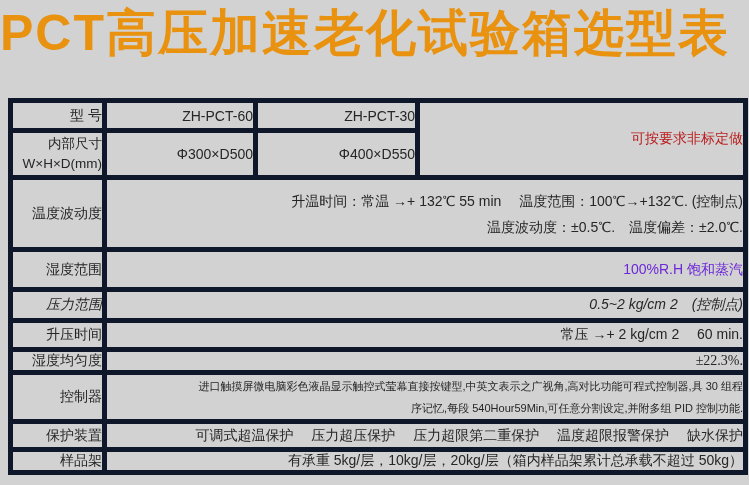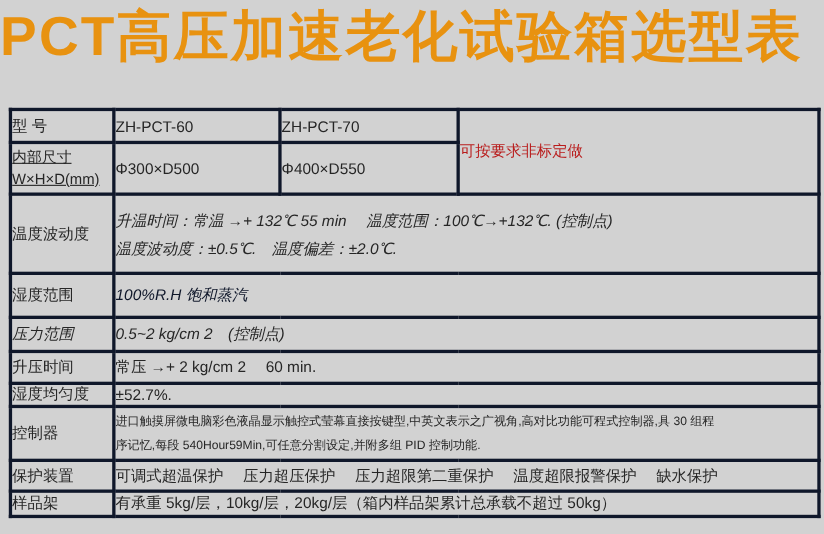--- a/index.html
+++ b/index.html
@@ -15,61 +15,61 @@
     position:absolute; top:2px; left:0; width:634px; height:62px;
     line-height:62px; text-align:center;
     font-size:50px; font-weight:800; letter-spacing:2px;
     color:#e89210; white-space:nowrap;
   }
   table.spec {
     position:absolute; left:8px; top:98px; width:735px;
     border-collapse:collapse; table-layout:fixed;
   }
   table.spec td {
-    border:3px solid #0f172a;
-    text-align:left; vertical-align:middle;
+    border:5px solid #0f172a;
+    text-align:right; vertical-align:middle;
     font-size:14px; padding:0;
     overflow:hidden;
   }
   tr.r1  { height:30px; }
   tr.r2  { height:47px; }
   tr.r3  { height:72px; }
   tr.r4  { height:40px; }
   tr.r5  { height:31px;font-style:italic; }
   tr.r6  { height:29px;padding-left:28px; }
-  tr.r7  { height:21px; }
+  tr.r7  { height:21px;font-family:Liberation Serif, serif; }
   tr.r8  { height:49px; }
   tr.r9  { height:28px; }
   tr.r10 { height:23px; }
   .val    { font-size:15px; }
-  .lbl2   { line-height:20px; font-size:13.5px;text-decoration:underline; }
-  .twoline{ line-height:26px;font-style:italic; }
+  .lbl2   { line-height:20px; font-size:13.5px; }
+  .twoline{ line-height:26px; }
   .ctrl   { font-size:11px; line-height:22px; }
-  .red    { color:#0f172a;font-style:italic; }
+  .red    { color:#6d28d9; }
   .note   { color:#b91c1c; font-size:15px; }
   .prot   { text-align:left; padding-left:12px; font-size:13.5px; white-space:pre; }
   .small  { font-size:13.5px; }
 </style>
 </head>
 <body>
 
 <div class="title">PCT高压加速老化试验箱选型表</div>
 
 <table class="spec">
   <colgroup>
     <col style="width:94px">
       <col style="width:151px">
       <col style="width:162px">
       <col style="width:328px">
   </colgroup>
   <tbody>
     <tr class="r1">
       <td>型 号</td>
       <td class="val">ZH-PCT-60</td>
-      <td class="val">ZH-PCT-70</td>
+      <td class="val">ZH-PCT-30</td>
       <td class="note" rowspan="2">可按要求非标定做</td>
     </tr>
     <tr class="r2">
       <td>
         <div class="lbl2">内部尺寸</div>
         <div class="lbl2">W×H×D(mm)</div>
       </td>
       <td class="val">Φ300×D500</td>
       <td class="val">Φ400×D550</td>
     </tr>
@@ -87,21 +87,21 @@
     <tr class="r5">
       <td>压力范围</td>
       <td colspan="3">0.5~2 kg/cm 2　(控制点)</td>
     </tr>
     <tr class="r6">
       <td>升压时间</td>
       <td colspan="3">常压 →+ 2 kg/cm 2　 60 min.</td>
     </tr>
     <tr class="r7">
       <td class="small">湿度均匀度</td>
-      <td colspan="3">±52.7%.</td>
+      <td colspan="3">±22.3%.</td>
     </tr>
     <tr class="r8">
       <td>控制器</td>
       <td colspan="3">
         <div class="ctrl">进口触摸屏微电脑彩色液晶显示触控式莹幕直接按键型,中英文表示之广视角,高对比功能可程式控制器,具 30 组程</div>
         <div class="ctrl">序记忆,每段 540Hour59Min,可任意分割设定,并附多组 PID 控制功能.</div>
       </td>
     </tr>
     <tr class="r9">
       <td>保护装置</td>

